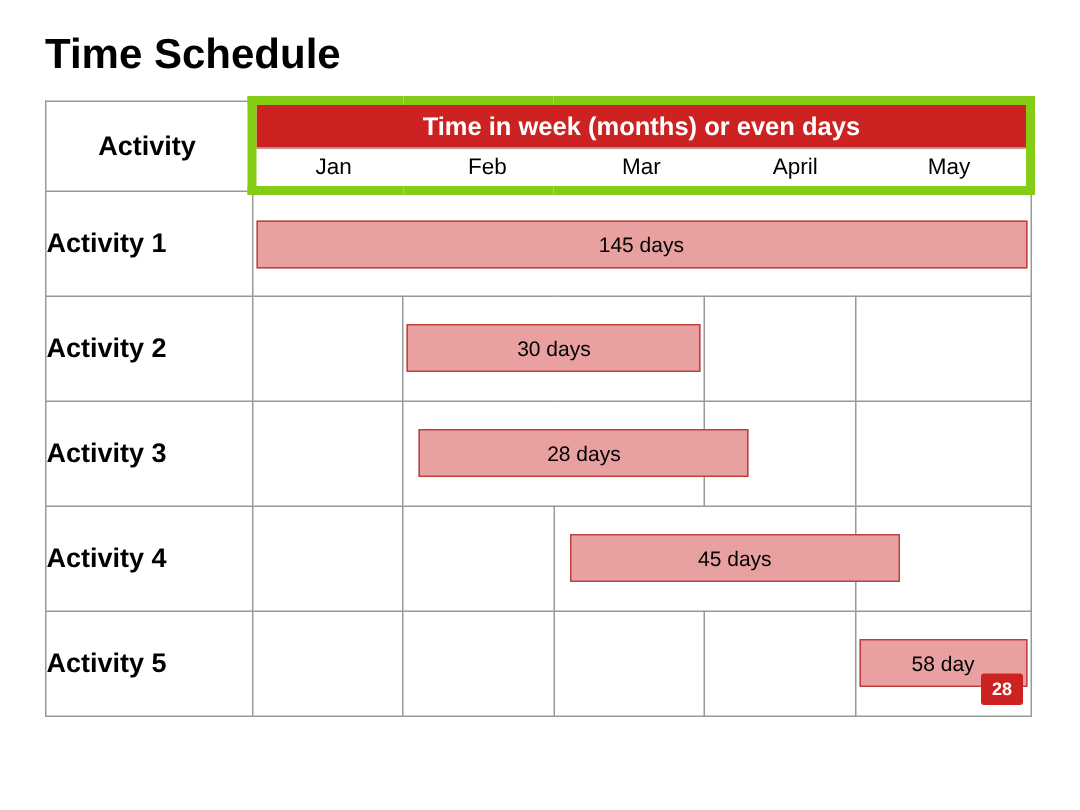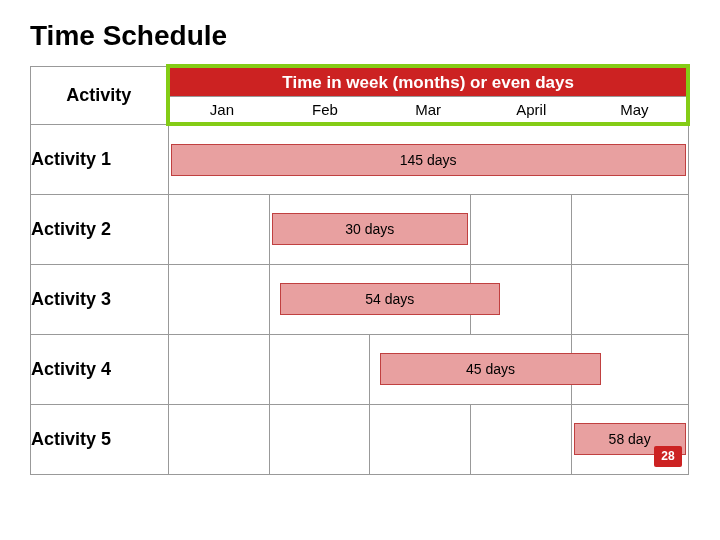--- a/index.html
+++ b/index.html
@@ -133,21 +133,21 @@
       <col class="col-feb">
       <col class="col-mar">
       <col class="col-apr">
       <col class="col-may">
     </colgroup>
     <thead>
       <tr class="header-row">
         <th class="header-activity-cell">
           <span style="font-size:18px; font-weight:bold;">Activity</span>
         </th>
-        <th colspan="5" class="time-header-cell" style="padding:0; border:4px solid #84cc16;">
+        <th colspan="5" class="time-header-cell" style="padding:0; border:6px solid #84cc16;">
           <div class="time-header-top">Time in week (months) or even days</div>
           <div class="month-labels">
             <span>Jan</span>
             <span>Feb</span>
             <span>Mar</span>
             <span>April</span>
             <span>May</span>
           </div>
         </th>
       </tr>
@@ -173,21 +173,21 @@
         </td>
         <td></td>
         <td></td>
       </tr>
 
       <tr class="row-odd">
         <td class="activity-label">Activity 3</td>
         <td></td>
         <td colspan="2" style="position:relative; padding:0;">
           <div class="bar" style="left:10px; right:-10px; width:calc(100% + 20px);">
-            <span>54 days</span>
+            <span>28 days</span>
           </div>
         </td>
         <td></td>
         <td></td>
       </tr>
 
       <tr class="row-even">
         <td class="activity-label">Activity 4</td>
         <td></td>
         <td></td>

